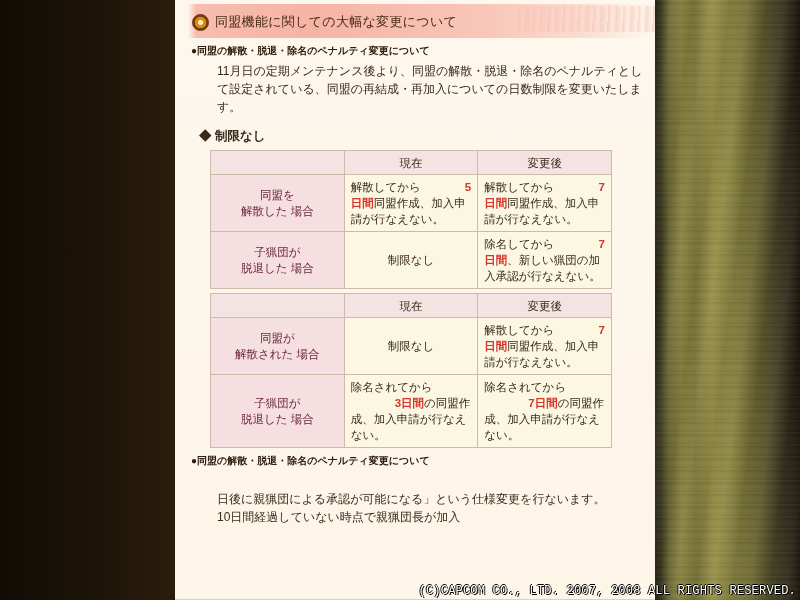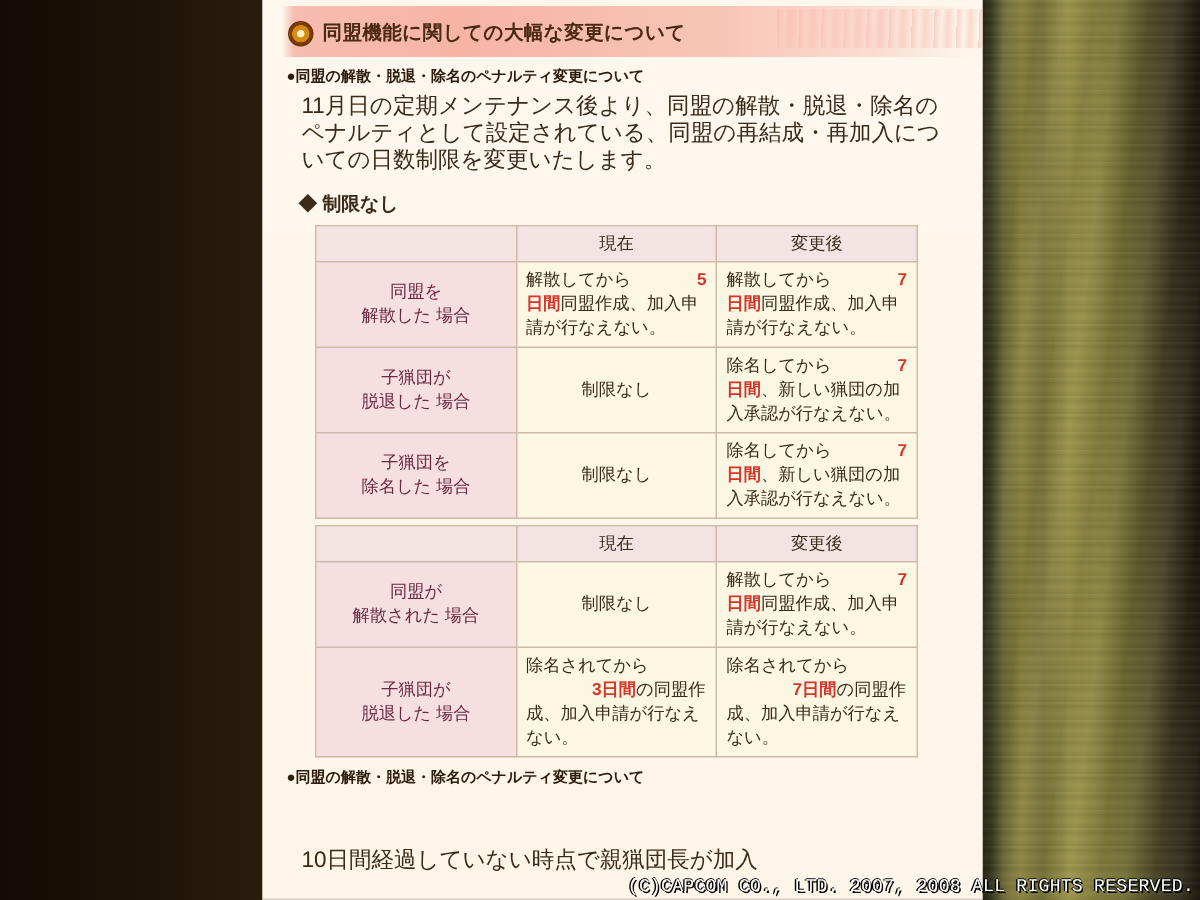--- a/index.html
+++ b/index.html
@@ -123,37 +123,37 @@
   .title-icon {
     width: 15px; height: 15px;
     border-radius: 50%;
     background: radial-gradient(circle at 50% 50%, #fff0c8 0 22%, #d88b12 25% 52%, #7a3d05 56% 100%);
     border: 1px solid #6b3303;
     margin-right: 6px;
     flex: none;
   }
   .title-text {
     font-size: 13px;
-    font-weight: bold;
+    font-weight: normal;
     color: #4a2a14;
     letter-spacing: 0.3px;
   }
 
   
   .sec-head {
     font-size: 10px;
     font-weight: bold;
     color: #2d1c0c;
     margin: 6px 0 4px 6px;
   }
   .body-text {
-    font-size: 15px;
+    font-size: 12px;
     line-height: 18px;
     color: #3a2a18;
-    margin: 0 0 2px 16px;
+    margin: 0 0 2px 32px;
     width: 430px;
   }
 
   
   .sub-head {
     font-size: 12.5px;
     color: #3a2a18;
     margin: 12px 0 5px 14px;
     font-weight: bold;
   }
@@ -267,28 +267,20 @@
             <td class="cell-new"><span>解散してから</span><span class="hl">7日間</span><span>同盟作成、加入申請が行なえない。</span></td>
           </tr>
           <tr>
             <td class="rowlabel">
               <div>子猟団が</div>
               <div>脱退した 場合</div>
             </td>
             <td class="cell-now ctr">制限なし</td>
             <td class="cell-new"><span>除名してから</span><span class="hl">7日間</span><span>、新しい猟団の加入承認が行なえない。</span></td>
           </tr>
-          <tr>
-            <td class="rowlabel">
-              <div>子猟団を</div>
-              <div>除名した 場合</div>
-            </td>
-            <td class="cell-now ctr">制限なし</td>
-            <td class="cell-new"><span>除名してから</span><span class="hl">7日間</span><span>、新しい猟団の加入承認が行なえない。</span></td>
-          </tr>
         </tbody>
       </table>
 
 
       <table class="penalty">
         <thead>
           <tr>
             <th class="blank"></th>
             <th>現在</th>
             <th>変更後</th>
@@ -310,21 +302,21 @@
             </td>
             <td class="cell-now"><span>除名されてから</span><span class="hl">3日間</span><span>の同盟作成、加入申請が行なえない。</span></td>
             <td class="cell-new"><span>除名されてから</span><span class="hl">7日間</span><span>の同盟作成、加入申請が行なえない。</span></td>
           </tr>
         </tbody>
       </table>
 
       <div class="sec-head">●同盟の解散・脱退・除名のペナルティ変更について</div>
       <p class="body-text">
         <br>
-        <br>
+        <span>日後に親猟団による承認が可能になる」という仕様変更を行ないます。</span><br>
         <span>10日間経過していない時点で親猟団長が加入</span>
       </p>
 
     </div>
   </div>
 
   <div class="bottom-cut"></div>
 
   <div class="copyright">(C)CAPCOM CO., LTD. 2007, 2008 ALL RIGHTS RESERVED.</div>
 

